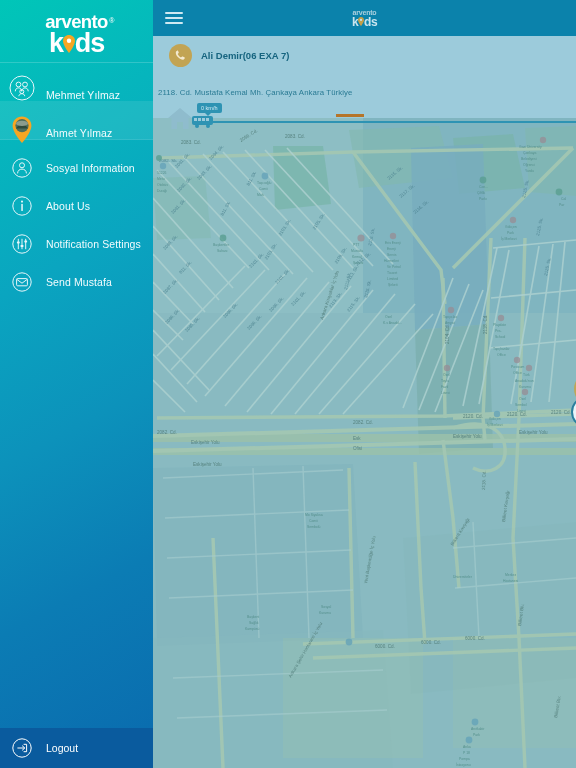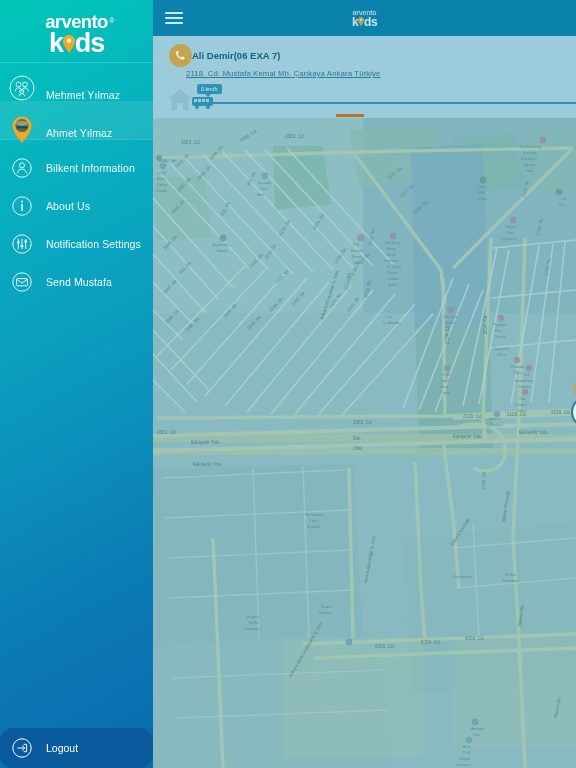--- a/index.html
+++ b/index.html
@@ -62,21 +62,20 @@
   }
   .nav-sep { height: 1px; background: rgba(255,255,255,0.18); margin: 0 0px; }
   .nav-icon { width: 26px; height: 26px; flex: 0 0 26px; position: relative; }
   .nav-icon svg { display: block; }
   .sidebar-spacer { flex: 1 1 auto; }
   #logout-row {
     height: 40px; display: flex; align-items: center; gap: 11px;
     padding-left: 9px;
     background: #0a5b9e;
     color: #fff;
-    border-radius: 13px;
   }
   #logout-row .label { font-size: 10.5px; }
 
   
   #right { position: relative; width: 423px; height: 768px; flex: 0 0 423px; overflow: hidden; }
 
   #topbar {
     height: 36px; background: #0b82ab;
     display: flex; align-items: center; justify-content: space-between;
     padding: 0 12px;
@@ -89,28 +88,28 @@
   #topbar-logo .k { font-size: 12px; color: #dff0f6; font-weight: bold; letter-spacing: -.5px; display:flex; align-items:flex-end; justify-content:center;}
   #topbar-logo .k .pin { display:inline-block; width:6px; height:11px; position:relative;}
   #topbar-logo .k .pin svg{position:absolute;bottom:1px;left:0;}
 
   #infobar {
     background: #9ccbdb;
     padding: 8px 0 0 0;
     position: relative; z-index: 5;
     height: 82px;
   }
-  .driver-row { display: flex; align-items: center; gap: 0; padding-left: 16px; }
+  .driver-row { display: flex; align-items: center; gap: 9px; padding-left: 16px; }
   .phone-badge {
     width: 23px; height: 23px; border-radius: 50%;
     background: #c2a453;
     display: flex; align-items: center; justify-content: center;
   }
   .driver-name { font-size: 9.5px; font-weight: bold; color: #16647f; }
-  .addr { font-size: 7.8px; color: #2a7b94; padding-left: 33px; margin-top: 2px; letter-spacing: .1px; text-decoration: underline;}
+  .addr { font-size: 7.8px; color: #2a7b94; padding-left: 5px; margin-top: 21px; letter-spacing: .1px;}
   .route-row { position: relative; height: 28px; margin-top: 5px; }
   .route-line {
     position: absolute; left: 49px; right: 0; top: 19px;
     height: 2px; background: #2e93b3;
   }
   .home-ico { position: absolute; left: 14px; top: 5px; }
   .bus-wrap { position: absolute; left: 38px; top: 0px; }
   .speed-bubble {
     position: absolute; left: 44px; top: 1px;
     background: #2e93b3; color: #cfeaf3;
@@ -204,21 +203,21 @@
     <div class="nav-sep"></div>
 
     <div class="nav-item" style="margin-top:9px">
       <span class="nav-icon">
         <svg width="26" height="26" viewBox="0 0 26 26">
           <circle cx="13" cy="13" r="9.2" fill="none" stroke="#e7f6fa" stroke-width="1"></circle>
           <circle cx="13" cy="10.3" r="2.5" fill="none" stroke="#e7f6fa" stroke-width="1"></circle>
           <path d="M8.6 18.4c0-2.8 2-4.3 4.4-4.3s4.4 1.5 4.4 4.3" fill="none" stroke="#e7f6fa" stroke-width="1"></path>
         </svg>
       </span>
-      <span class="label">Bilkent Information</span>
+      <span class="label">Sosyal Information</span>
     </div>
 
     <div class="nav-item">
       <span class="nav-icon">
         <svg width="26" height="26" viewBox="0 0 26 26">
           <circle cx="13" cy="13" r="9.2" fill="none" stroke="#e7f6fa" stroke-width="1"></circle>
           <circle cx="13" cy="8.6" r="1.05" fill="#e7f6fa"></circle>
           <rect x="12.3" y="10.8" width="1.5" height="7.2" rx=".6" fill="#e7f6fa"></rect>
         </svg>
       </span>

